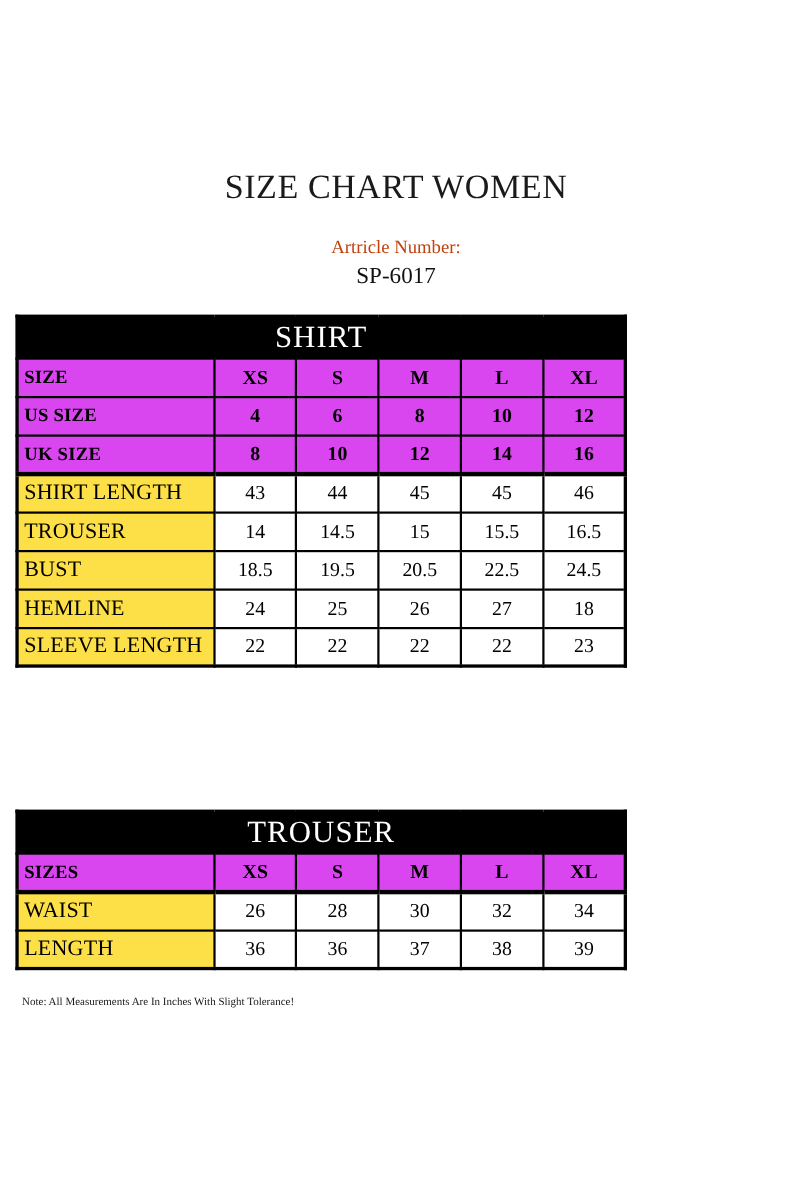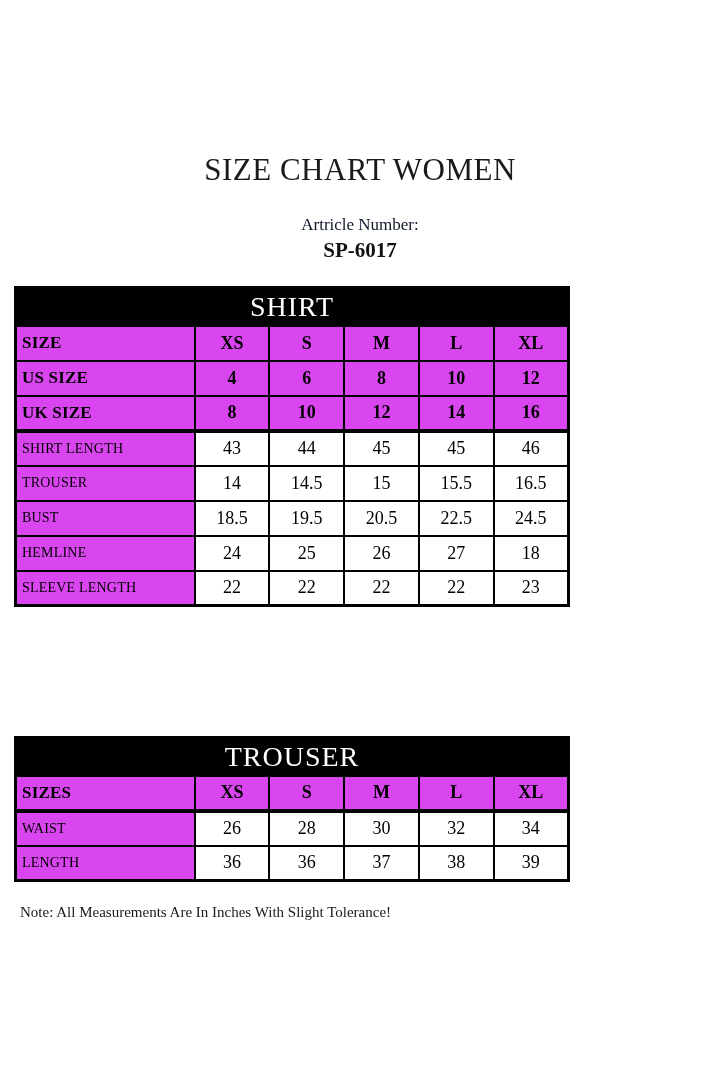--- a/index.html
+++ b/index.html
@@ -13,26 +13,26 @@
   }
   .page { position: relative; width: 720px; height: 1080px; overflow: hidden; border-radius: 21px; }
 
   .doc-title {
     position: absolute; top: 152px; left: 0; width: 720px;
     text-align: center; font-size: 31px; line-height: 36px;
     letter-spacing: 0.5px; color: #1a1a1a;
   }
   .article-label {
     position: absolute; top: 214px; left: 0; width: 720px;
-    text-align: center; font-size: 17px; line-height: 22px; color: #0f172a; font-family: Liberation Serif, serif;
+    text-align: center; font-size: 17px; line-height: 22px; color: #c2410c; font-family: Liberation Serif, serif;
   }
   .article-number {
     position: absolute; top: 237px; left: 0; width: 720px;
     text-align: center; font-size: 21px; line-height: 26px;
-    font-weight: bold; color: #111111;
+    font-weight: normal; color: #111111;
   }
 
   table.size-table {
     position: absolute; left: 14px; width: 556px;
     border-collapse: collapse; table-layout: fixed;
     border: 3px solid #000000;
   }
   #shirt-table { top: 286px; }
   #trouser-table { top: 736px; }
 
@@ -45,29 +45,29 @@
     letter-spacing: 1px; text-align: center; padding: 0;
   }
   td {
     border: 2px solid #000000;
     height: 35px; padding: 0;
     font-size: 18px; text-align: center;
     background: #ffffff; vertical-align: middle;
   }
   td.lbl {
     text-align: left; padding-left: 5px;
-    background: #d946ef; font-size: 14px; letter-spacing: 0.2px;
+    background: #fde047; font-size: 20px; letter-spacing: 0.2px;
   }
   tr.boldrow td { font-weight: bold; background: #d946ef; }
   tr.boldrow td.lbl { font-size: 17px; }
   tr.thick-top td { border-top: 4px solid #000000; }
 
   .note {
     position: absolute; top: 902px; left: 20px;
-    font-size: 15px; line-height: 20px; color: #1a1a1a;
+    font-size: 10px; line-height: 20px; color: #1a1a1a;
   }
 </style>
 </head>
 <body>
 
 <div class="page">
 
   <div class="doc-title">SIZE CHART WOMEN</div>
   <div class="article-label">Artricle Number:</div>
   <div class="article-number">SP-6017</div>

